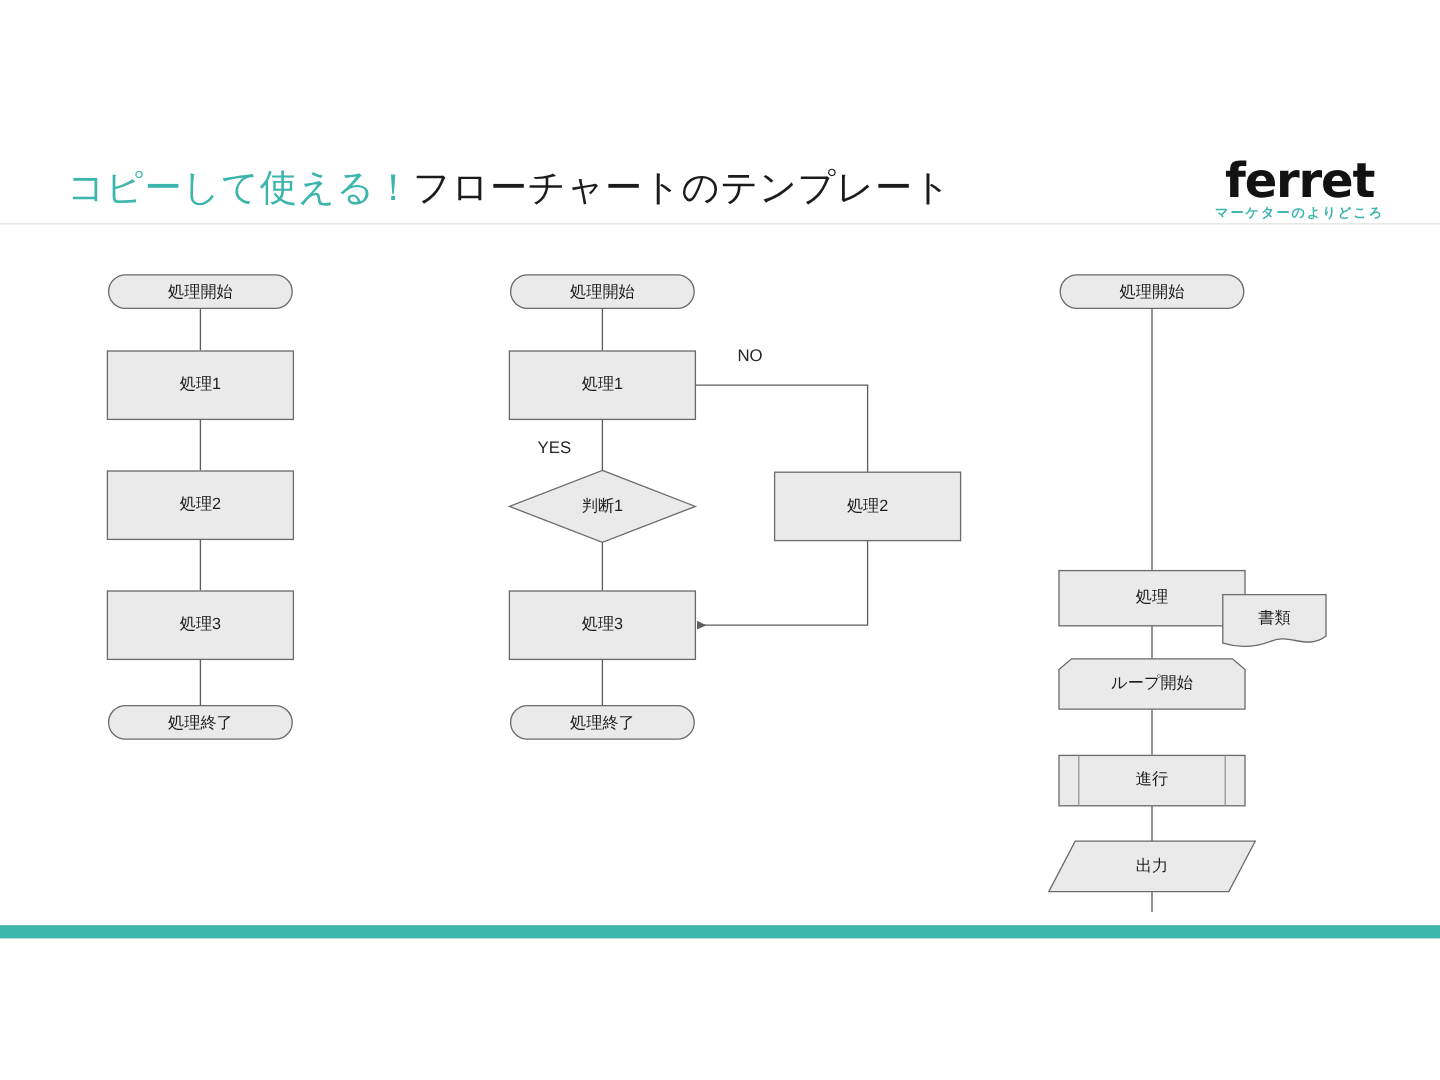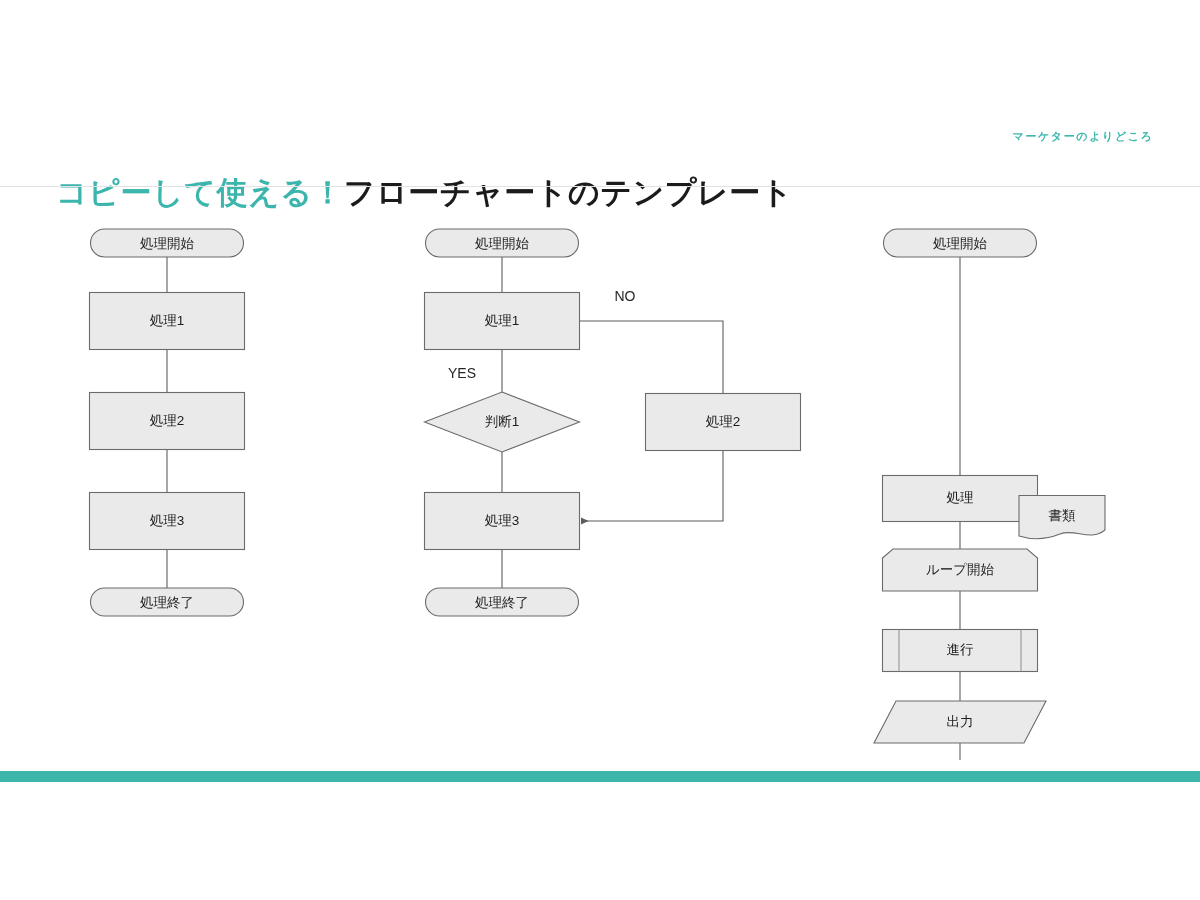--- a/index.html
+++ b/index.html
@@ -21,23 +21,22 @@
   }
 
   
   #header-title {
     position: absolute;
     left: 56px;
     top: 138px;
     white-space: nowrap;
     font-size: 31px;
     line-height: 38px;
-    font-weight: 700;
+    font-weight: 400;
     letter-spacing: 0.5px;
-    margin-top: 36px;
   }
   #header-title .accent { color: #3cb6ac; }
   #header-title .plain  { color: #1b1b1b; }
 
   #header-rule {
     position: absolute;
     left: 0;
     top: 186px;
     width: 1200px;
     height: 1px;
@@ -121,20 +120,21 @@
 
 <div id="slide">
 
   <div id="header-title">
     <span class="accent">コピーして使える！</span><span class="plain">フローチャートのテンプレート</span>
   </div>
 
   <div id="header-rule"></div>
 
   <div id="brand">
+    <div class="brand-word">ferret</div>
     <div class="brand-tag">マーケターのよりどころ</div>
   </div>
 
   <div id="footer-bar"></div>
 
   <div id="flow-canvas">
     <svg width="1200" height="560" viewBox="0 0 1200 560" xmlns="http://www.w3.org/2000/svg">
       <defs>
         <marker id="arrowL" markerWidth="9" markerHeight="9" refX="8" refY="4.5" orient="auto">
           <path d="M9,1.2 L9,7.8 L2,4.5 Z" fill="#5d5d5d"></path>

